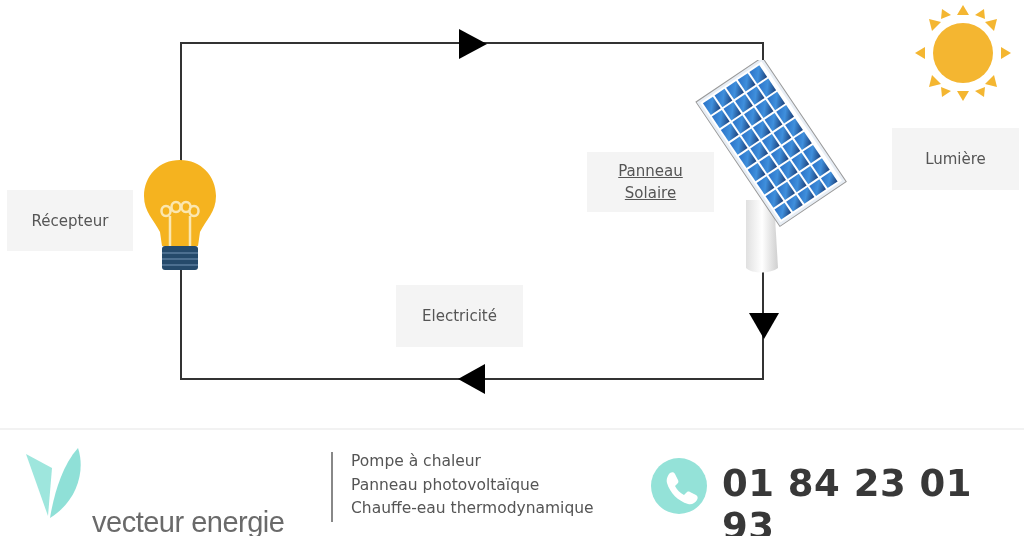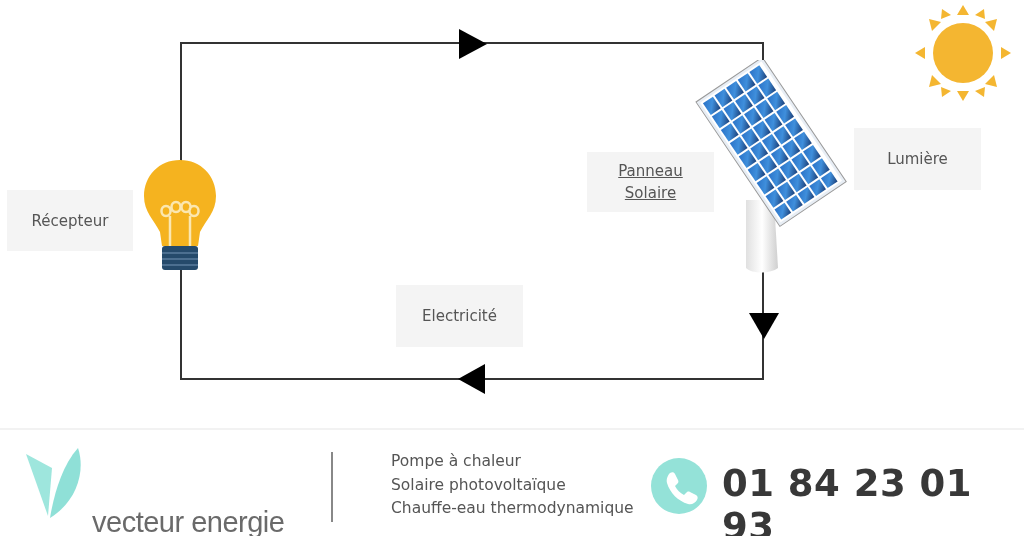--- a/index.html
+++ b/index.html
@@ -3,21 +3,21 @@
 <meta charset="utf-8">
 <style>
   html, body { margin:0; padding:0; }
   body { width:1024px; height:536px; background:#ffffff; position:relative; overflow:hidden;
          font-family:"DejaVu Sans", sans-serif; }
   .abs { position:absolute; }
   .label-box { position:absolute; background:#f4f4f4; color:#555; font-size:15px;
                display:flex; align-items:center; justify-content:center; text-align:center; line-height:22px; }
   .wire { position:absolute; background:#333; }
   .footer-sep { position:absolute; left:0; top:428px; width:1024px; height:2px; background:#f2f2f2; }
-  .services { position:absolute; left:351px; top:450px; color:#555; font-size:15.5px; line-height:23.5px;margin-left:40px; }
+  .services { position:absolute; left:351px; top:450px; color:#555; font-size:15.5px; line-height:23.5px; }
   .phone-number { position:absolute; left:722px; top:462px; font-size:37px; font-weight:bold; color:#383838; letter-spacing:0.5px; }
   .brand-text { position:absolute; left:92px; top:474px; font-family:"Liberation Sans", sans-serif; font-size:29px; color:#6a6a6a; letter-spacing:-0.5px;margin-top:32px; }
 </style>
 </head>
 <body>
 
 <div class="wire" style="left:180px;top:42px;width:584px;height:2px;"></div>
 <div class="wire" style="left:180px;top:42px;width:2px;height:120px;"></div>
 <div class="wire" style="left:180px;top:270px;width:2px;height:110px;"></div>
 <div class="wire" style="left:180px;top:378px;width:584px;height:2px;"></div>
@@ -34,21 +34,21 @@
     <polygon points="27,0 27,30 0,15" fill="#000"></polygon>
   </svg>
 
 <div class="label-box" style="left:7px;top:190px;width:126px;height:61px;">
   <span>Récepteur</span>
 </div>
 <div class="label-box" style="left:587px;top:152px;width:127px;height:60px;flex-direction:column;text-decoration:underline;">
   <span>Panneau</span>
   <span>Solaire</span>
 </div>
-<div class="label-box" style="left:854px;top:128px;width:127px;height:62px;">
+<div class="label-box" style="left:892px;top:128px;width:127px;height:62px;">
   <span>Lumière</span>
 </div>
 <div class="label-box" style="left:396px;top:285px;width:127px;height:62px;">
   <span>Electricité</span>
 </div>
 
 <svg class="abs" style="left:142px;top:158px;" width="76" height="116" viewBox="0 0 76 116">
   <path d="M38 2 C17 2 2 18 2 38 C2 54 12 62 18 74 L20 88 L56 88 L58 74 C64 62 74 54 74 38 C74 18 59 2 38 2 Z" fill="#f5b31f"></path>
   <g fill="none" stroke="#fbe7b0" stroke-width="2.5">
     <path d="M28 88 L28 58 M48 88 L48 58"></path>
@@ -152,21 +152,21 @@
 <svg class="abs" style="left:24px;top:446px;" width="66" height="76" viewBox="0 0 66 76">
   <polygon points="2,8 28,22 24,70" fill="#9ee6dd"></polygon>
   <path d="M54 2 C62 26 52 56 26 72 C30 48 38 20 54 2 Z" fill="#8fe0d7"></path>
 </svg>
 <div class="brand-text">vecteur energie</div>
 
 <div class="abs" style="left:331px;top:452px;width:2px;height:70px;background:#888;"></div>
 
 <div class="services">
   <div>Pompe à chaleur</div>
-  <div>Solaire photovoltaïque</div>
+  <div>Panneau photovoltaïque</div>
   <div>Chauffe-eau thermodynamique</div>
 </div>
 
 <svg class="abs" style="left:651px;top:458px;" width="56" height="56" viewBox="0 0 56 56">
   <circle cx="28" cy="28" r="28" fill="#94e2d8"></circle>
   <path d="M19 15 c2 -1 4 -1 5 1 l3 6 c1 2 0 3 -1 4 l-2 2 c2 4 5 7 9 9 l2 -2 c1 -1 2 -2 4 -1 l6 3 c2 1 2 3 1 5 c-2 3 -5 5 -9 4 c-10 -3 -18 -11 -21 -21 c-1 -4 1 -8 3 -10 z" fill="#ffffff"></path>
 </svg>
 <div class="phone-number">01 84 23 01 93</div>
 
 </body></html>

